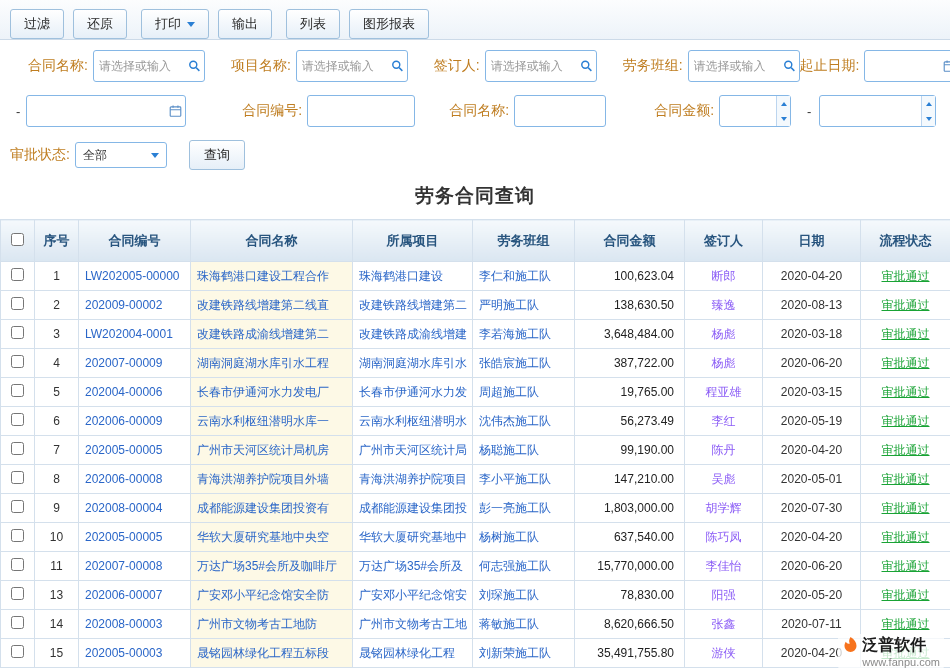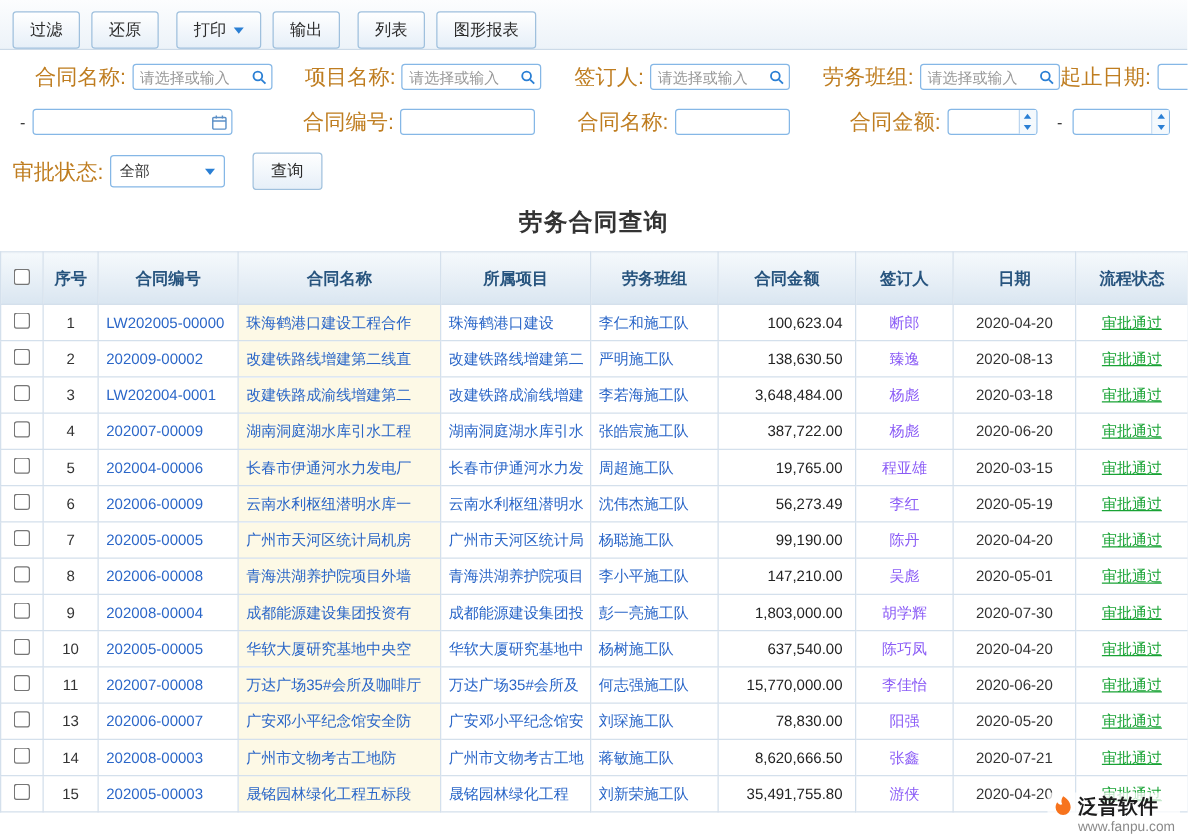--- a/index.html
+++ b/index.html
@@ -25,24 +25,24 @@
   .caret-down {
     width: 0; height: 0; display: inline-block;
     border-left: 4px solid transparent; border-right: 4px solid transparent;
     border-top: 5px solid #2a7fd4;
   }
 
   
   .filters { padding: 10px 10px 0 10px; }
   .frow { display: flex; align-items: center; margin-bottom: 13px; }
   .fgroup { display: flex; align-items: center; }
-  .flabel { color: #bf7d20; font-size: 17px; margin-right: 5px; white-space: nowrap; }
+  .flabel { color: #bf7d20; font-size: 14px; margin-right: 5px; white-space: nowrap; }
   .dash { color: #333; margin: 0 6px; }
   .inp {
-    height: 21px; border: 1px solid #85b7e6; border-radius: 3px;
+    height: 32px; border: 1px solid #85b7e6; border-radius: 3px;
     padding: 0 5px; font-size: 12px; color: #333; outline: none; width: 100%;
     background: #fff;
   }
   .inp::placeholder { color: #999; }
   .iwrap { position: relative; display: inline-flex; align-items: center; }
   .iwrap .inp { padding-right: 20px; }
   .icon-right {
     position: absolute; right: 4px; top: 50%; transform: translateY(-50%);
     display: inline-flex; cursor: pointer;
   }
@@ -448,21 +448,21 @@
       </tr>
       <tr>
         <td class="col-check"><input type="checkbox" style=""></td>
         <td class="col-seq">14</td>
         <td class="col-no"><span class="cell-link">202008-00003</span></td>
         <td class="col-name"><span class="cell-link">广州市文物考古工地防</span></td>
         <td class="col-project"><span class="cell-link">广州市文物考古工地</span></td>
         <td class="col-team"><span class="cell-link">蒋敏施工队</span></td>
         <td class="col-amount">8,620,666.50</td>
         <td class="col-signer"><span class="cell-link">张鑫</span></td>
-        <td class="col-date">2020-07-21</td>
+        <td class="col-date">2020-07-11</td>
         <td class="col-status"><span class="cell-link">审批通过</span></td>
       </tr>
       <tr>
         <td class="col-check"><input type="checkbox" style=""></td>
         <td class="col-seq">15</td>
         <td class="col-no"><span class="cell-link">202005-00003</span></td>
         <td class="col-name"><span class="cell-link">晟铭园林绿化工程五标段</span></td>
         <td class="col-project"><span class="cell-link">晟铭园林绿化工程</span></td>
         <td class="col-team"><span class="cell-link">刘新荣施工队</span></td>
         <td class="col-amount">35,491,755.80</td>

